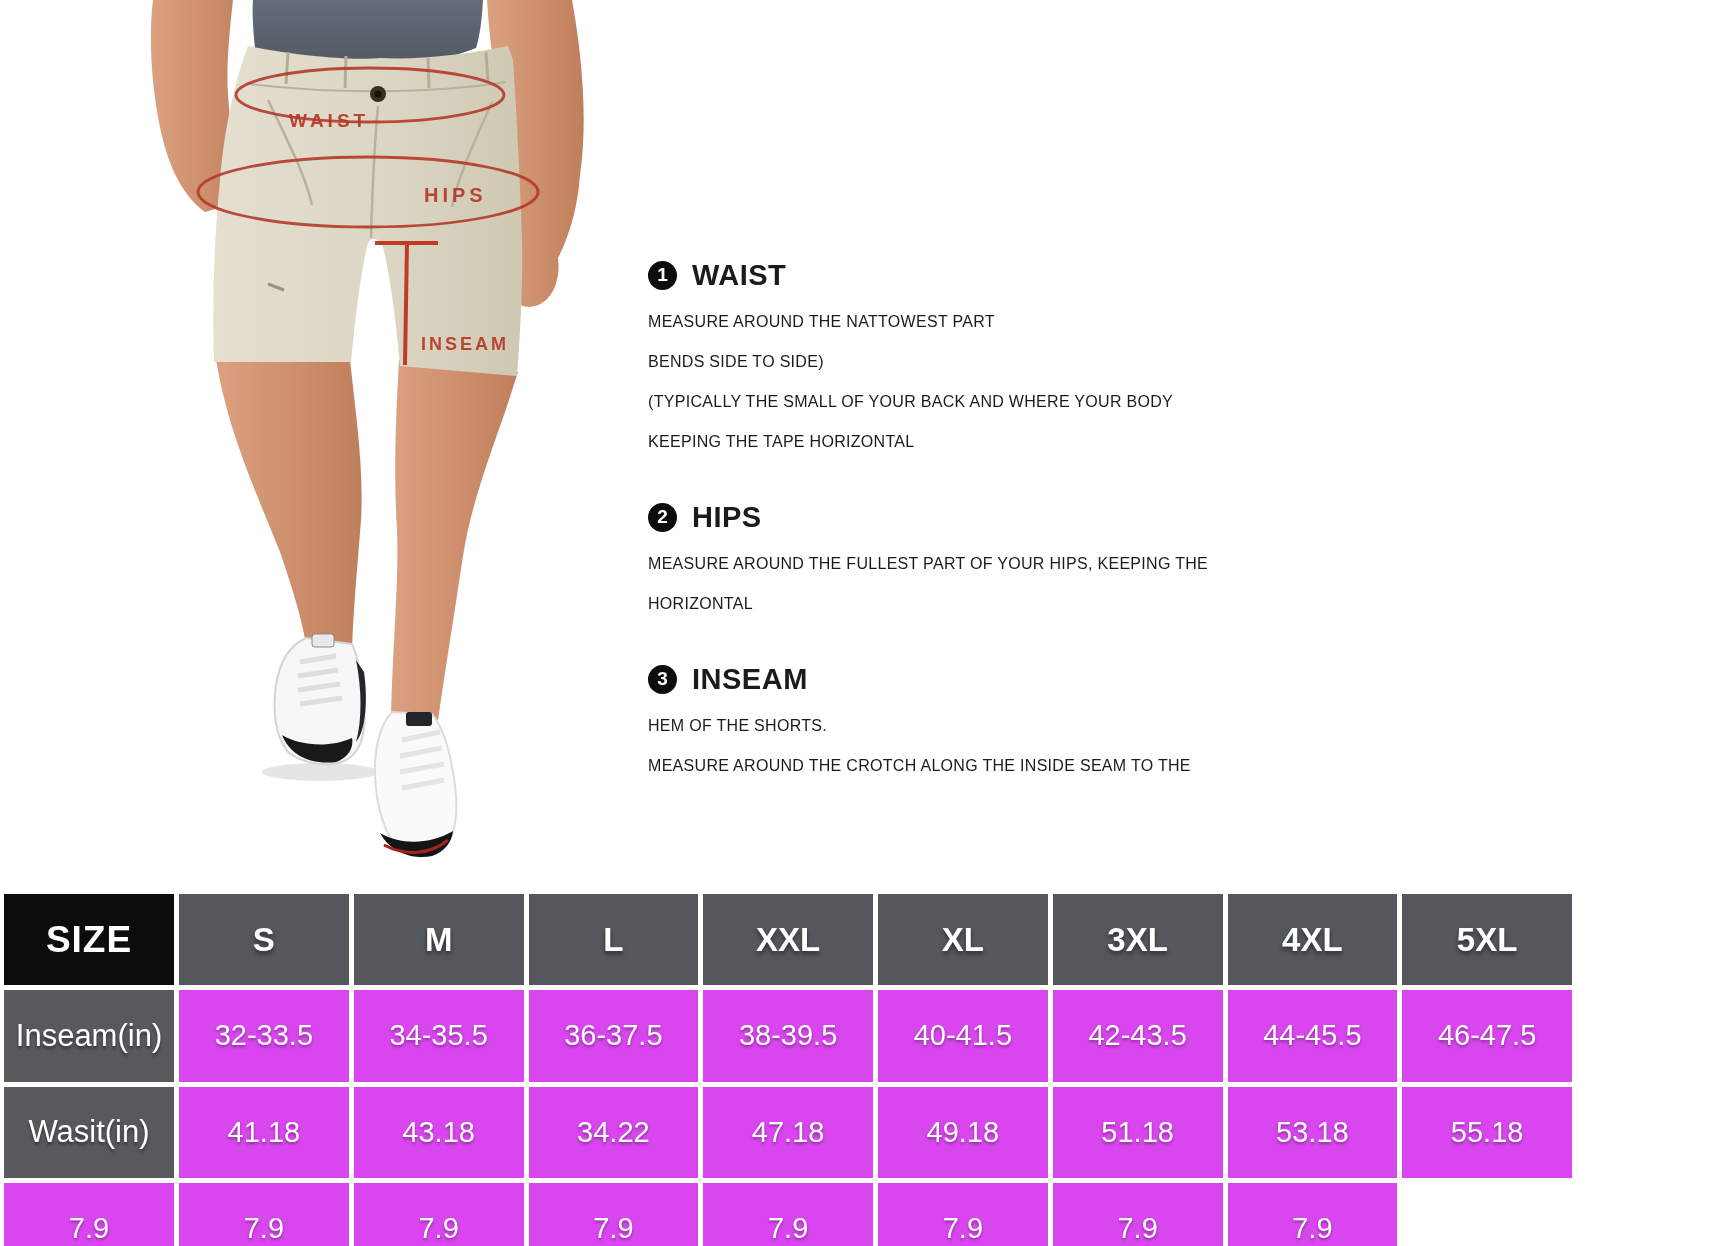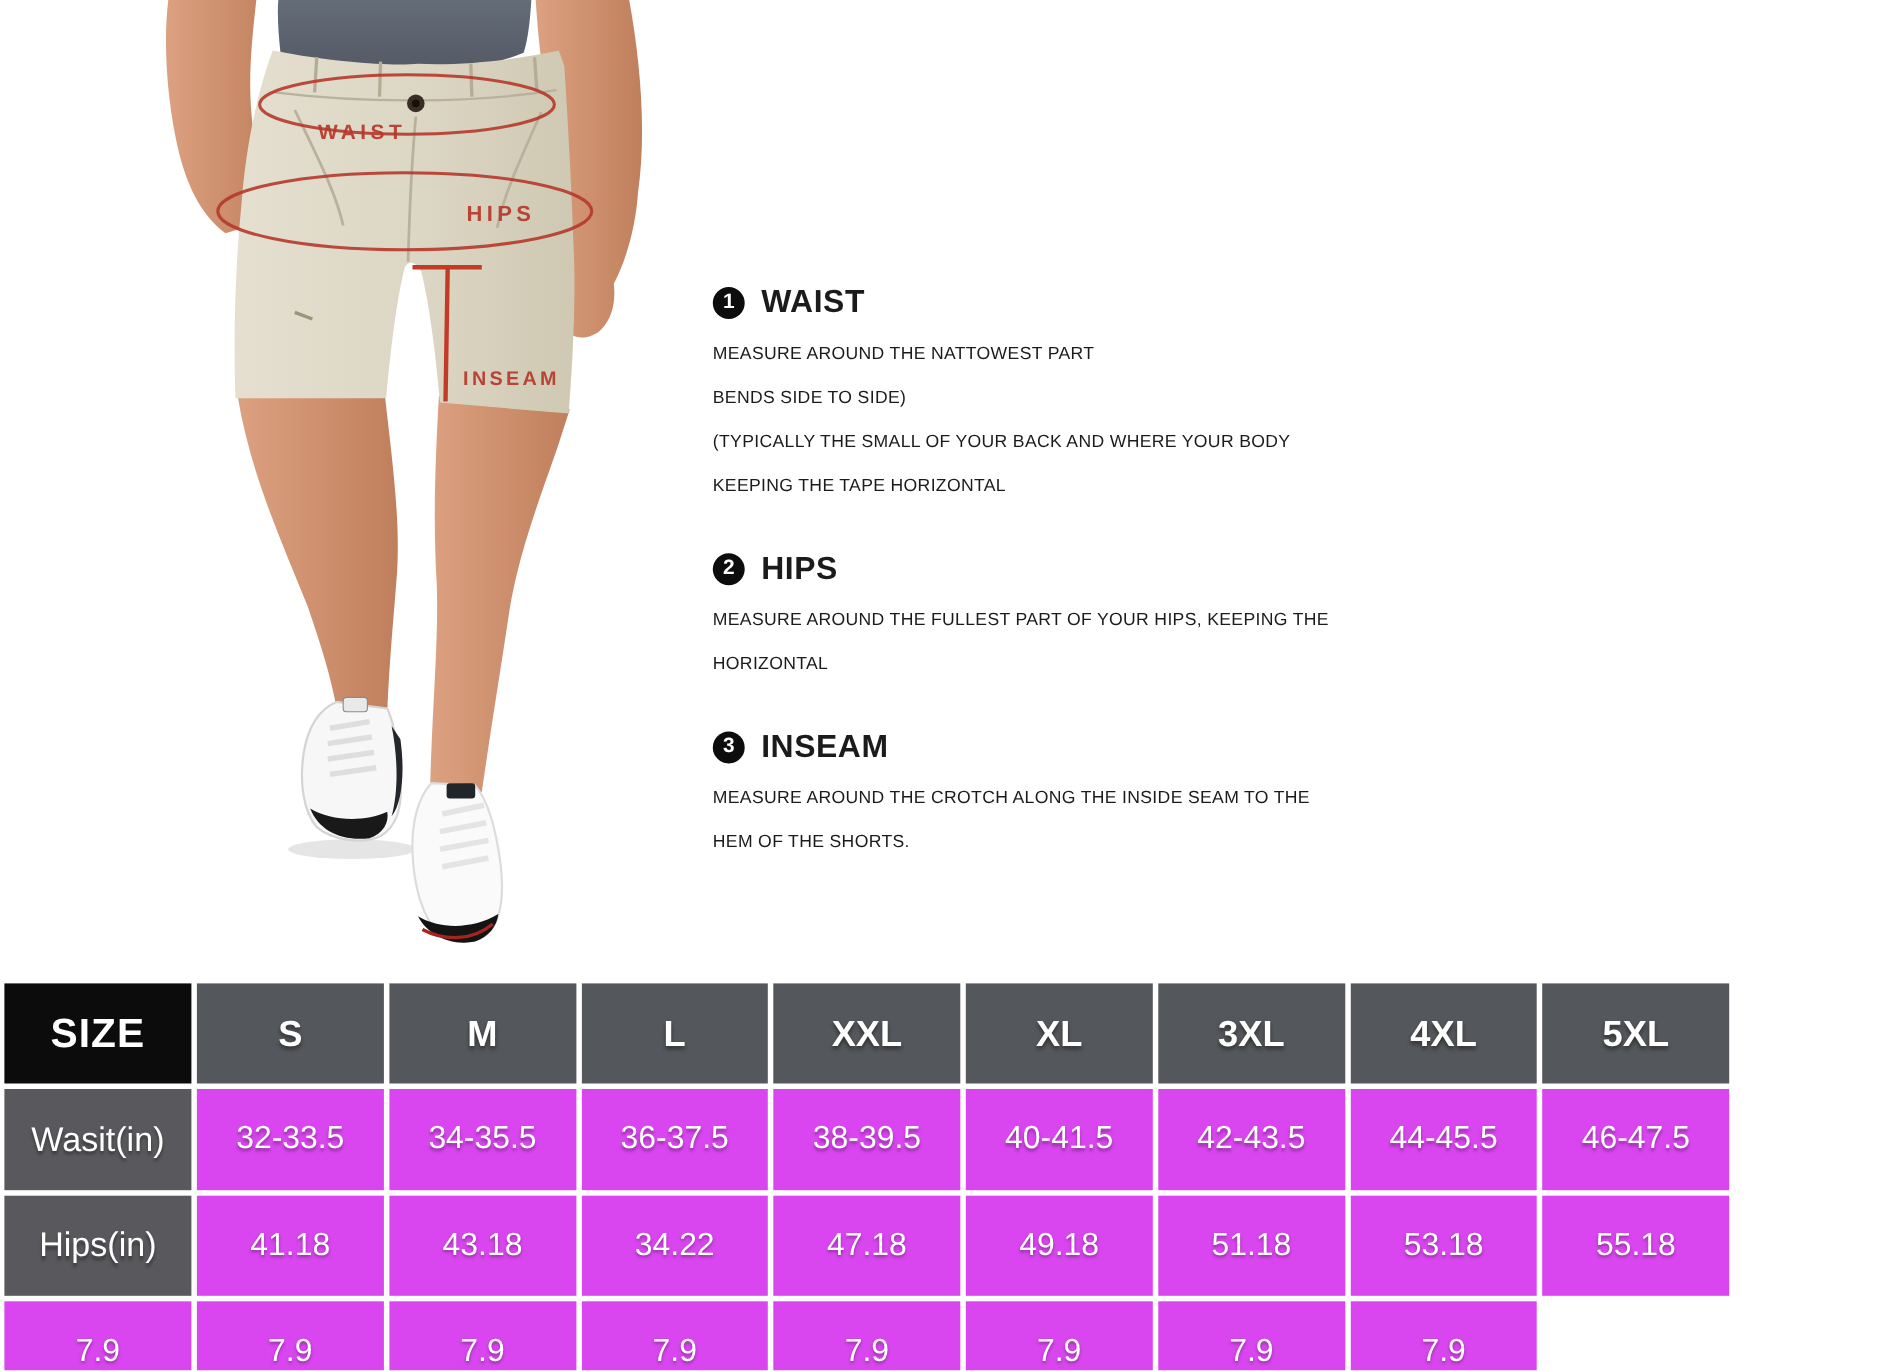--- a/index.html
+++ b/index.html
@@ -162,49 +162,49 @@
       </div>
       <div class="instr-line">MEASURE AROUND THE FULLEST PART OF YOUR HIPS, KEEPING THE</div>
       <div class="instr-line">HORIZONTAL</div>
     </div>
 
     <div class="instr-block">
       <div class="instr-head">
         <span class="badge">3</span>
         <span class="instr-title">INSEAM</span>
       </div>
+      <div class="instr-line">HEM OF THE SHORTS.</div>
       <div class="instr-line">MEASURE AROUND THE CROTCH ALONG THE INSIDE SEAM TO THE</div>
-      <div class="instr-line">HEM OF THE SHORTS.</div>
     </div>
 
   </div>
 
   <div class="size-table">
 
     <div class="cell corner">SIZE</div>
     <div class="cell header">S</div>
     <div class="cell header">M</div>
     <div class="cell header">L</div>
     <div class="cell header">XXL</div>
     <div class="cell header">XL</div>
     <div class="cell header">3XL</div>
     <div class="cell header">4XL</div>
     <div class="cell header">5XL</div>
 
-    <div class="cell rlabel">Wasit(in)</div>
+    <div class="cell rlabel">Inseam(in)</div>
     <div class="cell val">32-33.5</div>
     <div class="cell val">34-35.5</div>
     <div class="cell val">36-37.5</div>
     <div class="cell val">38-39.5</div>
     <div class="cell val">40-41.5</div>
     <div class="cell val">42-43.5</div>
     <div class="cell val">44-45.5</div>
     <div class="cell val">46-47.5</div>
 
-    <div class="cell rlabel">Hips(in)</div>
+    <div class="cell rlabel">Wasit(in)</div>
     <div class="cell val">41.18</div>
     <div class="cell val">43.18</div>
     <div class="cell val">34.22</div>
     <div class="cell val">47.18</div>
     <div class="cell val">49.18</div>
     <div class="cell val">51.18</div>
     <div class="cell val">53.18</div>
     <div class="cell val">55.18</div>
 
     <div class="cell val">7.9</div>

